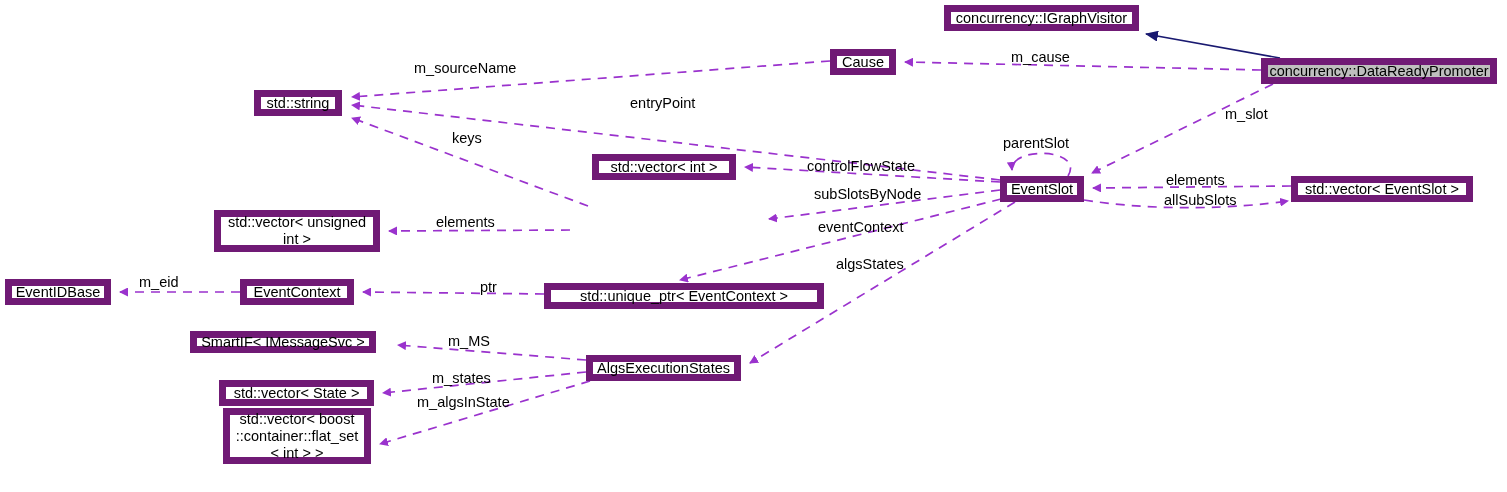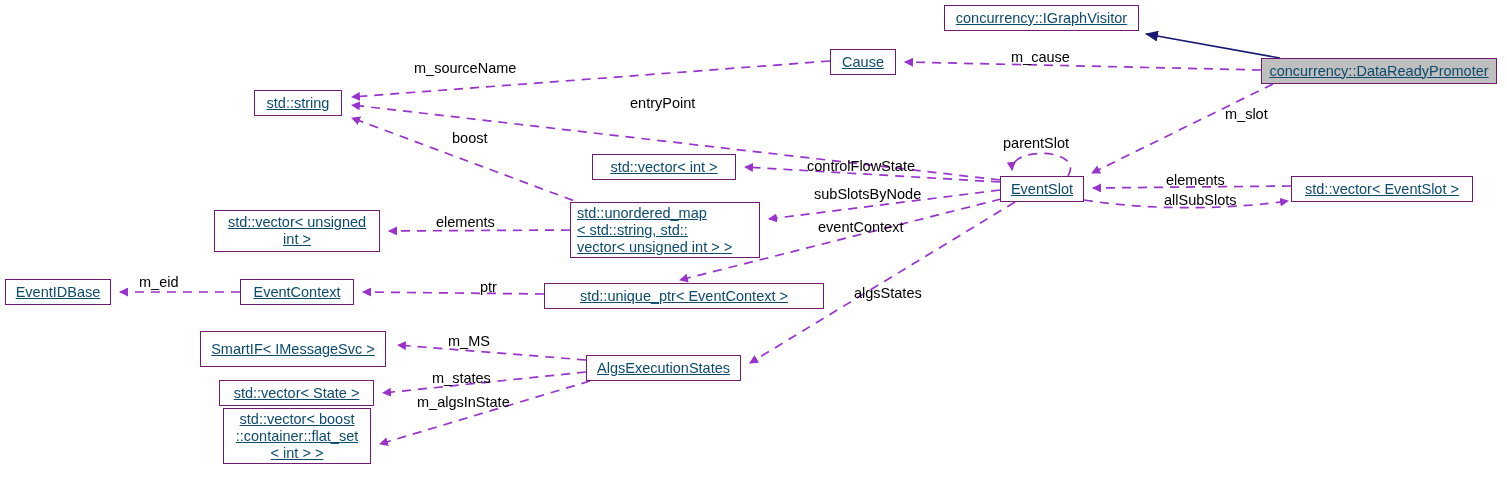--- a/index.html
+++ b/index.html
@@ -18,32 +18,31 @@
   #edge-layer {
     position: absolute;
     left: 0; top: 0;
     width: 1507px;
     height: 492px;
     pointer-events: none;
   }
   .node {
     position: absolute;
     box-sizing: border-box;
-    border: 1px solid #701a75;
+    border: 7px solid #701a75;
     background: #ffffff;
-    color: #0c4a6e;
+    color: #000000;
     font-size: 14.5px;
     line-height: 17px;
     display: flex;
     align-items: center;
     justify-content: center;
     text-align: center;
     white-space: pre;
     z-index: 5;
-    text-decoration: underline;
   }
   .node.highlight {
     background: #bfbfbf;
   }
   .node.leftalign {
     justify-content: flex-start;
     text-align: left;
     padding-left: 6px;
   }
   .edge-label {
@@ -150,45 +149,42 @@
 
   <div class="node" style="left: 944px; top: 5px; width: 195px; height: 26px;">concurrency::IGraphVisitor</div>
   <div class="node highlight" style="left: 1261px; top: 58px; width: 236px; height: 26px;">concurrency::DataReadyPromoter</div>
   <div class="node" style="left: 830px; top: 49px; width: 66px; height: 26px;">Cause</div>
   <div class="node" style="left: 254px; top: 90px; width: 88px; height: 26px;">std::string</div>
   <div class="node" style="left: 592px; top: 154px; width: 144px; height: 26px;">std::vector&lt; int &gt;</div>
   <div class="node" style="left: 1000px; top: 176px; width: 84px; height: 26px;">EventSlot</div>
   <div class="node" style="left: 214px; top: 210px; width: 166px; height: 42px;">std::vector&lt; unsigned
 int &gt;</div>
   <div class="node" style="left: 1291px; top: 176px; width: 182px; height: 26px;">std::vector&lt; EventSlot &gt;</div>
-  <div class="node leftalign" style="left: 570px; top: 202px; width: 190px; height: 56px;">std::unordered_map
-&lt; std::string, std::
-vector&lt; unsigned int &gt; &gt;</div>
   <div class="node" style="left: 5px; top: 279px; width: 106px; height: 26px;">EventIDBase</div>
   <div class="node" style="left: 240px; top: 279px; width: 114px; height: 26px;">EventContext</div>
   <div class="node" style="left: 544px; top: 283px; width: 280px; height: 26px;">std::unique_ptr&lt; EventContext &gt;</div>
-  <div class="node" style="left: 200px; top: 331px; width: 186px; height: 36px;">SmartIF&lt; IMessageSvc &gt;</div>
+  <div class="node" style="left: 190px; top: 331px; width: 186px; height: 22px;">SmartIF&lt; IMessageSvc &gt;</div>
   <div class="node" style="left: 586px; top: 355px; width: 155px; height: 26px;">AlgsExecutionStates</div>
   <div class="node" style="left: 219px; top: 380px; width: 155px; height: 26px;">std::vector&lt; State &gt;</div>
   <div class="node" style="left: 223px; top: 408px; width: 148px; height: 56px;">std::vector&lt; boost
 ::container::flat_set
 &lt; int &gt; &gt;</div>
 
   <div class="edge-label" style="left: 414px; top: 60px;">m_sourceName</div>
   <div class="edge-label" style="left: 1011px; top: 49px;">m_cause</div>
   <div class="edge-label" style="left: 630px; top: 95px;">entryPoint</div>
   <div class="edge-label" style="left: 1177px; top: 106px; margin-left: 48px;">m_slot</div>
-  <div class="edge-label" style="left: 452px; top: 130px;">boost</div>
+  <div class="edge-label" style="left: 452px; top: 130px;">keys</div>
   <div class="edge-label" style="left: 1003px; top: 135px;">parentSlot</div>
   <div class="edge-label" style="left: 807px; top: 158px;">controlFlowState</div>
   <div class="edge-label" style="left: 1166px; top: 172px;">elements</div>
   <div class="edge-label" style="left: 814px; top: 186px;">subSlotsByNode</div>
   <div class="edge-label" style="left: 1164px; top: 192px;">allSubSlots</div>
   <div class="edge-label" style="left: 436px; top: 214px;">elements</div>
   <div class="edge-label" style="left: 818px; top: 219px;">eventContext</div>
-  <div class="edge-label" style="left: 836px; top: 285px; margin-left: 18px;">algsStates</div>
+  <div class="edge-label" style="left: 836px; top: 256px;">algsStates</div>
   <div class="edge-label" style="left: 480px; top: 279px;">ptr</div>
   <div class="edge-label" style="left: 139px; top: 274px;">m_eid</div>
   <div class="edge-label" style="left: 448px; top: 333px;">m_MS</div>
   <div class="edge-label" style="left: 432px; top: 370px;">m_states</div>
   <div class="edge-label" style="left: 417px; top: 394px;">m_algsInState</div>
 
 </div>
 
 </body></html>

